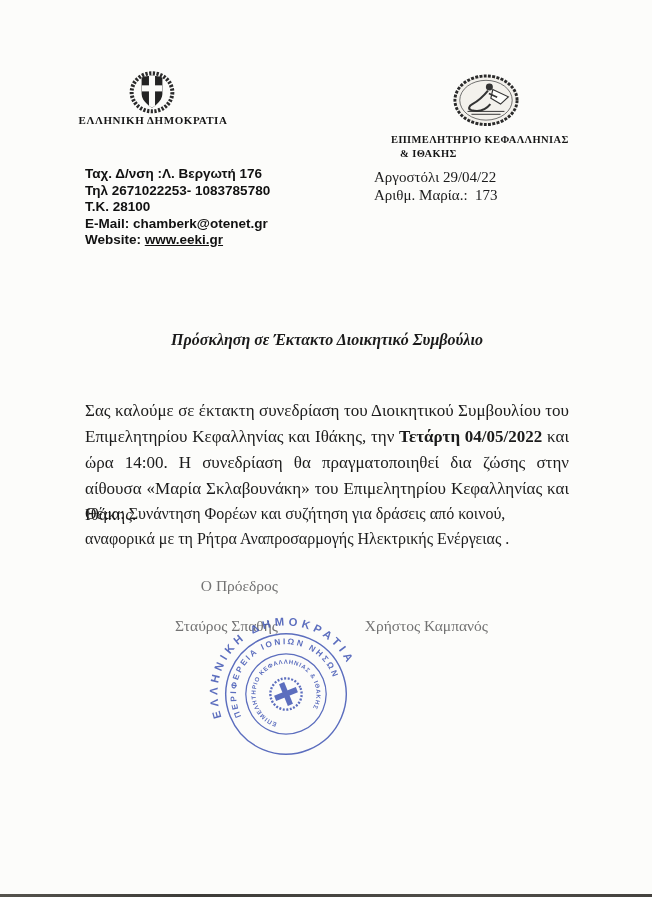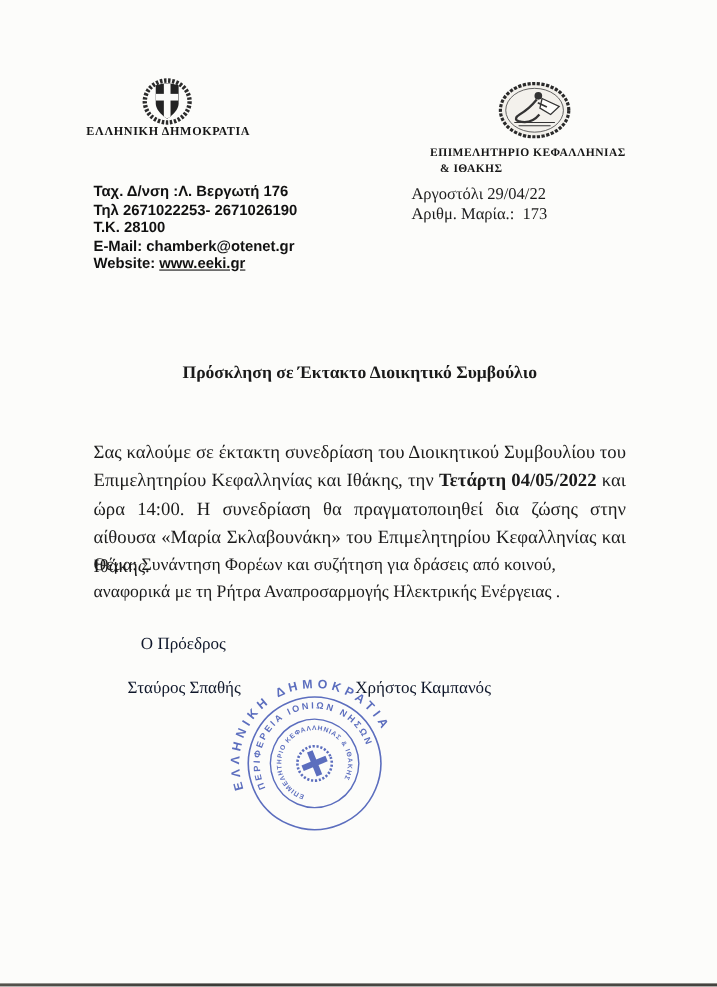--- a/index.html
+++ b/index.html
@@ -33,32 +33,32 @@
     font-size:13.5px;line-height:16.5px;color:#111;
   }
   .contact .website-url{text-decoration:underline;}
   .meta{
     position:absolute;left:374px;top:168px;
     font-size:15px;line-height:18px;color:#1b1b1b;
   }
   
   .title{
     position:absolute;left:85px;top:331px;width:484px;
-    text-align:center;font-weight:bold;font-size:16px;color:#1a1a1a;
+    text-align:center;font-weight:bold;font-size:16px;color:#1a1a1a;font-style:italic;
   }
   .body-p{
     position:absolute;left:85px;top:381px;width:484px;
     font-size:17px;line-height:26px;text-align:justify;color:#1b1b1b;
   }
   .topic-p{
     position:absolute;left:85px;top:485px;width:488px;
     font-size:16px;line-height:25px;color:#1b1b1b;
   }
   
-  .sig{position:absolute;text-align:left;font-size:15.5px;color:#0f172a;}
+  .sig{position:absolute;text-align:right;font-size:15.5px;color:#737373;}
   .sig.president-role{left:128px;top:577px;width:150px;}
   .sig.secretary-role{left:323px;top:577px;width:165px;}
   .sig.president-name{left:116px;top:617px;width:162px;}
   .sig.secretary-name{left:323px;top:617px;width:165px;}
   
   .stamp-wrap{
     position:absolute;left:198px;top:606px;width:176px;height:176px;
     transform:rotate(-22deg);
     opacity:0.85;
   }
@@ -102,21 +102,21 @@
       <path d="M16 38.5 L54 38.5 M20 41.5 L50 41.5" stroke="#333" stroke-width="1"></path>
     </svg>
   </div>
   <div class="chamber-caption">
     <span class="line1">ΕΠΙΜΕΛΗΤΗΡΙΟ ΚΕΦΑΛΛΗΝΙΑΣ</span>
     <span class="line2">&amp; ΙΘΑΚΗΣ</span>
   </div>
 
   <div class="contact">
     <div>Ταχ. Δ/νση :Λ. Βεργωτή 176</div>
-    <div>Τηλ 2671022253- 2671026190</div>
+    <div>Τηλ 2671022253- 1083785780</div>
     <div>Τ.Κ. 28100</div>
     <div>E-Mail: chamberk@otenet.gr</div>
     <div><span>Website: </span><span class="website-url">www.eeki.gr</span></div>
   </div>
 
   <div class="meta">
     <div>Αργοστόλι 29/04/22</div>
     <div><span>Αριθμ. Μαρία.:</span>&nbsp;&nbsp;<span>173</span></div>
   </div>
 

